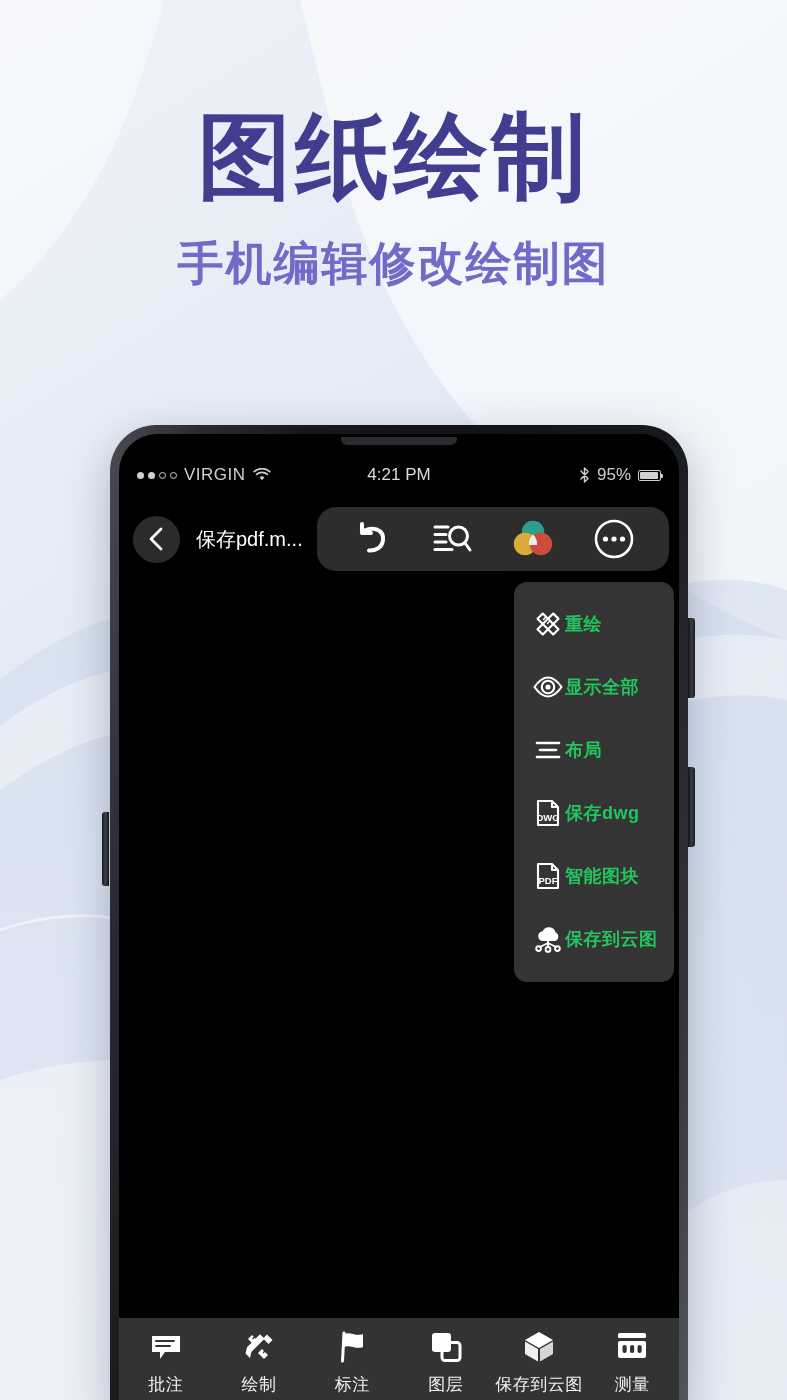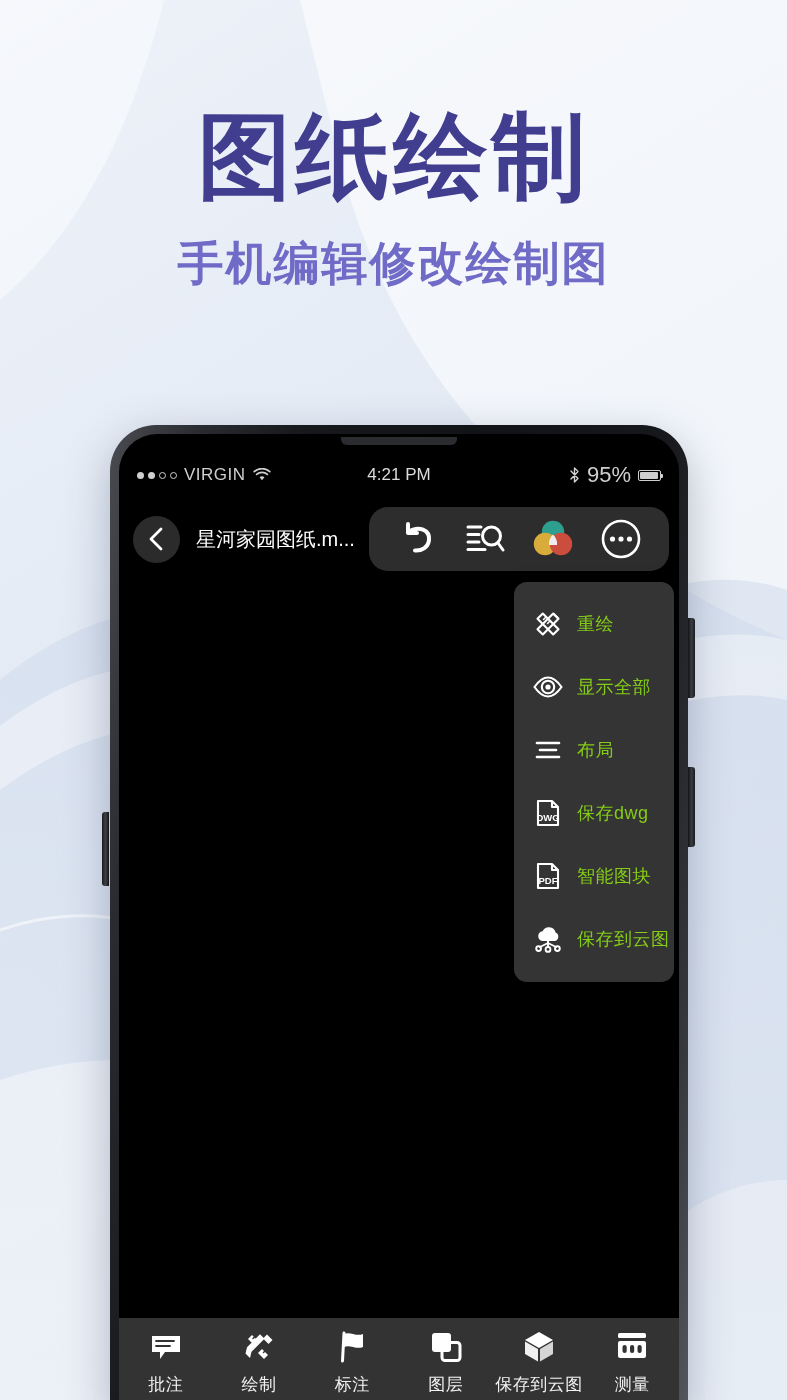--- a/index.html
+++ b/index.html
@@ -65,21 +65,21 @@
     display:flex; align-items:center; color:#cfcfcf;
     font-size:17px; padding:0 18px; z-index:4;
   }
   #sb-left { display:flex; align-items:center; gap:7px; }
   .dots { display:flex; align-items:center; gap:4px; }
   .dot { width:7px; height:7px; border-radius:50%; background:#cfcfcf; }
   .dot.hollow { background:transparent; border:1.4px solid #cfcfcf; width:7px;height:7px; }
   #carrier { letter-spacing:.5px; font-size:17px; }
   #sb-center { position:absolute; left:0; right:0; text-align:center; font-size:17px; color:#dcdcdc; }
   #sb-right { margin-left:auto; display:flex; align-items:center; gap:7px; z-index:2; }
-  #battery-pct { font-size:22px; }
+  #battery-pct { font-size:17px; }
   .batt {
     width:23px; height:11px; border:1.4px solid #cfcfcf; border-radius:2px;
     position:relative; padding:1px;
   }
   .batt::after { content:""; position:absolute; right:-3.4px; top:3px; width:2px; height:4px;
                  background:#cfcfcf; border-radius:0 1px 1px 0; }
   .batt i { display:block; height:100%; width:95%; background:#cfcfcf; border-radius:1px; }
 
   
   #topbar {
@@ -105,21 +105,21 @@
   #menu {
     position:absolute; left:395px; top:148px; width:160px;
     background:#343434; border-radius:13px; z-index:9;
     padding:10px 0 12px 0;
     box-shadow:0 4px 18px rgba(0,0,0,.5);
   }
   .menu-item {
     display:flex; align-items:center; height:63px; padding-left:17px; cursor:pointer;
   }
   .menu-ico { width:34px; height:34px; flex:none; display:flex; align-items:center; justify-content:center; }
-  .menu-label { color:#84cc16; font-size:18px; margin-left:12px; white-space:nowrap; letter-spacing:.5px; }
+  .menu-label { color:#22c55e; font-size:18px; white-space:nowrap; letter-spacing:.5px;font-weight:bold; }
 
   
   #canvas { position:absolute; left:0; right:0; top:144px; bottom:88px; background:#000; z-index:1; }
 
   
   #tabbar {
     position:absolute; left:0; right:0; bottom:0; height:92px;
     background:#333333; display:flex; align-items:flex-start; z-index:8;
     padding-top:10px;
   }
@@ -212,21 +212,21 @@
     <div id="topbar">
 
       <div id="back-btn">
         <span>
           <svg width="24" height="26" viewBox="0 0 24 26">
             <path d="M16 3 L6 13 L16 23" fill="none" stroke="#fff" stroke-width="2.8" stroke-linecap="round" stroke-linejoin="round"></path>
           </svg>
         </span>
       </div>
 
-      <div id="file-name">星河家园图纸.m...</div>
+      <div id="file-name">保存pdf.m...</div>
 
       <div id="tool-pill">
 
         <div class="tool-btn">
           <span>
             <svg width="40" height="40" viewBox="0 0 40 40">
               <path d="M11 13 C22 6 33 11 32 21 C31.3 28 25 32 18 31.5" fill="none" stroke="#fff" stroke-width="4" stroke-linecap="round"></path>
               <path d="M11 5 L11 14 L20 14" fill="none" stroke="#fff" stroke-width="4" stroke-linecap="round" stroke-linejoin="round"></path>
             </svg>
           </span>

